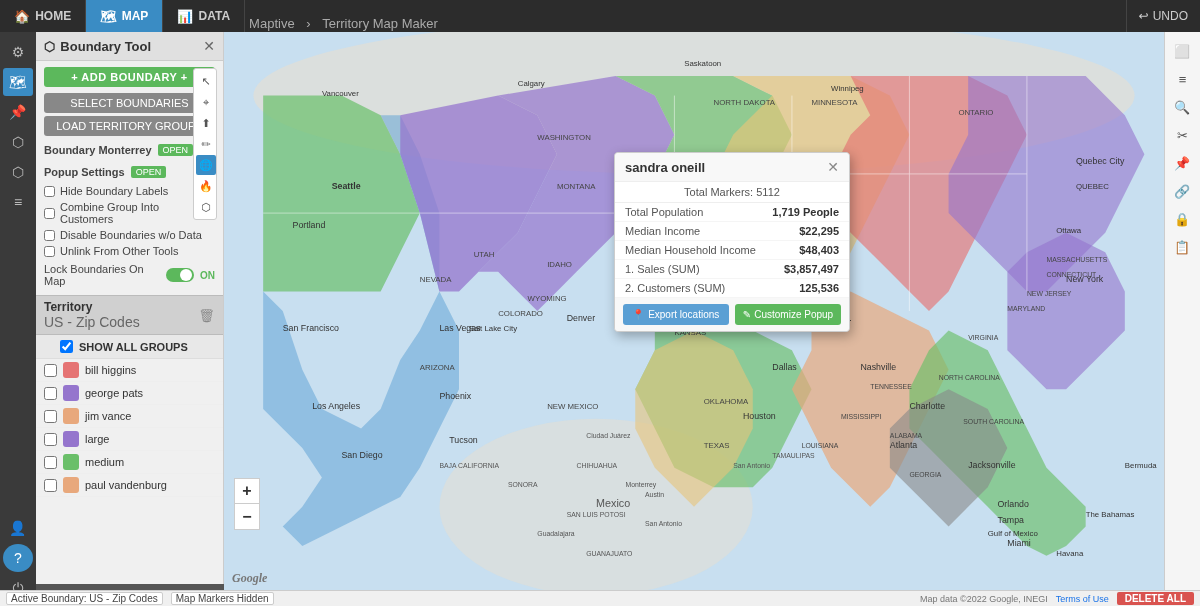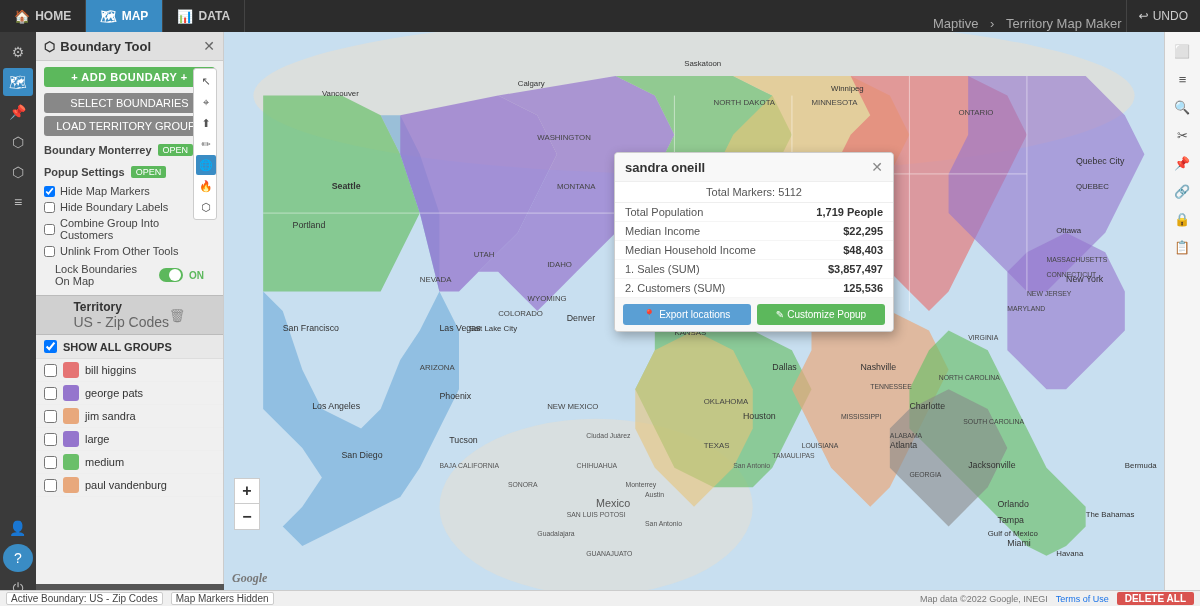--- a/index.html
+++ b/index.html
@@ -10,21 +10,21 @@
       position: absolute; top: 0; left: 0; right: 0; height: 32px;
       background: #2c2c2c; display: flex; align-items: center; z-index: 100;
     }
     .topbar-btn {
       display: flex; align-items: center; gap: 5px; padding: 0 14px; height: 100%;
       color: #ccc; font-size: 12px; font-weight: bold; cursor: pointer; border-right: 1px solid #444;
     }
     .topbar-btn.active { background: #3a8cc4; color: white; }
     .topbar-btn .icon { font-size: 13px; }
     .topbar-title {
-      flex: 1; text-align: right; color: #ddd; font-size: 13px; font-weight: bold; margin-top: 15px;
+      flex: 1; text-align: left; color: #ddd; font-size: 13px; font-weight: bold; margin-top: 15px;
     }
     .topbar-title span { color: #aaa; font-weight: normal; margin: 0 4px; }
     .topbar-undo {
       display: flex; align-items: center; gap: 4px; padding: 0 12px; height: 100%;
       color: #ccc; font-size: 12px; cursor: pointer; border-left: 1px solid #444;
     }
 
     
     #leftsidebar {
       position: absolute; top: 32px; left: 0; width: 36px; bottom: 0;
@@ -64,36 +64,36 @@
     }
     .panel-section-label { font-weight: bold; }
     .open-badge {
       background: #5cb85c; color: white; font-size: 9px; padding: 1px 5px; border-radius: 2px; cursor: pointer;
     }
     .checkbox-row {
       display: flex; align-items: center; gap: 5px; padding: 2px 8px; font-size: 11px; color: #444;
     }
     .checkbox-row input[type=checkbox] { width: 11px; height: 11px; }
     .toggle-row {
-      display: flex; align-items: center; gap: 6px; padding: 4px 19px; font-size: 11px; color: #444;
+      display: flex; align-items: center; gap: 6px; padding: 4px 8px; font-size: 11px; color: #444;
     }
     .toggle { width: 30px; height: 14px; background: #5cb85c; border-radius: 7px; position: relative; cursor: pointer; }
     .toggle-knob { position: absolute; right: 2px; top: 1px; width: 12px; height: 12px; background: white; border-radius: 50%; }
 
     
     #territory-header {
-      background: #d0d0d0; padding: 4px 8px; display: flex; align-items: center; justify-content: center;
+      background: #d0d0d0; padding: 4px 8px; display: flex; align-items: center; justify-content: space-between;
       border-top: 1px solid #bbb; border-bottom: 1px solid #bbb; margin-top: 4px;
     }
     #territory-title { font-weight: bold; font-size: 12px; color: #333; }
     #territory-sub { font-size: 14px; color: #666; }
     .trash-icon { color: #888; font-size: 13px; cursor: pointer; }
 
     .show-all-row {
-      display: flex; align-items: center; gap: 6px; padding: 5px 8px; font-size: 11px;
+      display: flex; align-items: center; gap: 6px; padding: 5px 24px; font-size: 11px;
       font-weight: bold; color: #333; background: #e8e8e8; border-bottom: 1px solid #ddd;
     }
     .group-row {
       display: flex; align-items: center; gap: 6px; padding: 3px 8px; font-size: 11px; color: #333;
       border-bottom: 1px solid #eee;
     }
     .group-color {
       width: 16px; height: 16px; border-radius: 3px; flex-shrink: 0;
     }
 
@@ -118,21 +118,21 @@
       background: #f5f5f5; display: flex; flex-direction: column; align-items: center;
       padding-top: 6px; gap: 2px; z-index: 90; border-left: 1px solid #ccc;
     }
     .right-icon {
       width: 28px; height: 26px; display: flex; align-items: center; justify-content: center;
       color: #555; font-size: 13px; cursor: pointer; border-radius: 3px;
     }
 
     
     #popup {
-      position: absolute; top: 120px; left: 390px; width: 280px;
+      position: absolute; top: 120px; left: 390px; width: 236px;
       background: white; border: 1px solid #ccc; border-radius: 4px;
       box-shadow: 2px 4px 12px rgba(0,0,0,0.3); z-index: 200;
     }
     #popup-header {
       background: #f8f8f8; padding: 6px 10px; display: flex; justify-content: space-between;
       align-items: center; border-bottom: 1px solid #eee; border-radius: 4px 4px 0 0;
     }
     #popup-name { font-weight: bold; font-size: 13px; color: #333; }
     #popup-close { cursor: pointer; color: #888; font-size: 14px; }
     #popup-markers { font-size: 11px; color: #555; text-align: center; padding: 4px; border-bottom: 1px solid #eee; }
@@ -243,30 +243,30 @@
   <div class="panel-section">
     <span class="panel-section-label">Boundary Monterrey</span>
     <span class="open-badge">OPEN</span>
   </div>
   <div class="panel-section">
     <span class="panel-section-label">Popup Settings</span>
     <span class="open-badge">OPEN</span>
   </div>
 
   <div class="checkbox-row">
-    <input type="checkbox" checked="" style="">
-    <span>Hide Map Markers</span>
-  </div>
-  <div class="checkbox-row">
     <input type="checkbox" style="">
     <span>Hide Boundary Labels</span>
   </div>
   <div class="checkbox-row">
     <input type="checkbox" style="">
     <span>Combine Group Into Customers</span>
+  </div>
+  <div class="checkbox-row">
+    <input type="checkbox" style="">
+    <span>Disable Boundaries w/o Data</span>
   </div>
   <div class="checkbox-row">
     <input type="checkbox" style="">
     <span>Unlink From Other Tools</span>
   </div>
 
   <div class="toggle-row">
     <span>Lock Boundaries On Map</span>
     <div class="toggle">
       <div class="toggle-knob"></div>
@@ -295,21 +295,21 @@
       <span>bill higgins</span>
     </div>
       <div class="group-row">
       <input type="checkbox" style="">
       <div class="group-color" style="background:#9575cd;"></div>
       <span>george pats</span>
     </div>
       <div class="group-row">
       <input type="checkbox" style="">
       <div class="group-color" style="background:#e8a87c;"></div>
-      <span>jim sandra</span>
+      <span>jim vance</span>
     </div>
       <div class="group-row">
       <input type="checkbox" style="">
       <div class="group-color" style="background:#9575cd;"></div>
       <span>large</span>
     </div>
       <div class="group-row">
       <input type="checkbox" style="">
       <div class="group-color" style="background:#6abf69;"></div>
       <span>medium</span>

